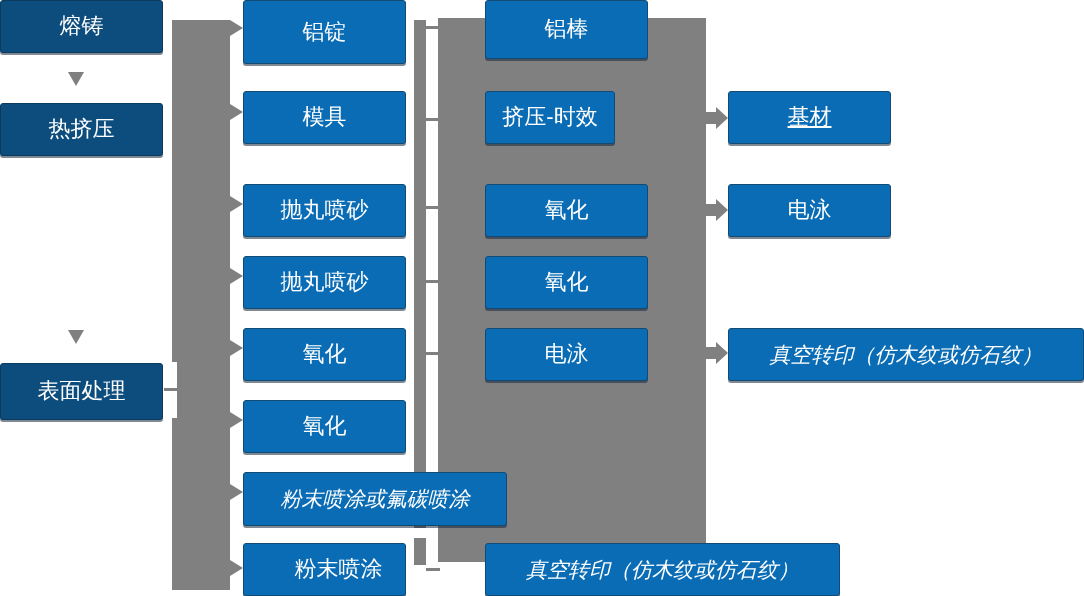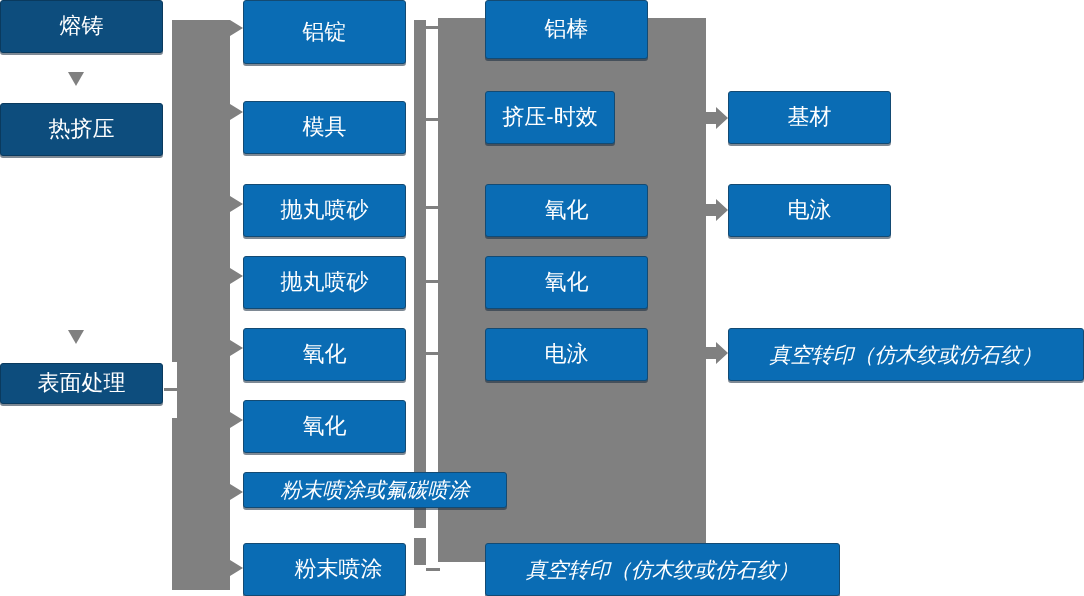--- a/index.html
+++ b/index.html
@@ -116,49 +116,49 @@
   </svg>
 
   <div class="node dark" style="left:0px; top:0px; width:163px; height:53px;">
     <span class="lbl fs-22">熔铸</span>
   </div>
 
   <div class="node dark" style="left:0px; top:91px; width:163px; height:53px;margin-top:12px;">
     <span class="lbl fs-22">热挤压</span>
   </div>
 
-  <div class="node dark" style="left:0px; top:363px; width:163px; height:41px;">
+  <div class="node dark" style="left:0px; top:363px; width:163px; height:57px;">
     <span class="lbl fs-22">表面处理</span>
   </div>
 
   <div class="node bright" style="left:243px; top:0px; width:163px; height:64px;">
     <span class="lbl fs-22">铝锭</span>
   </div>
 
-  <div class="node bright" style="left:243px; top:101px; width:163px; height:53px;text-align:center;">
+  <div class="node bright" style="left:243px; top:91px; width:163px; height:53px;text-align:center;">
     <span class="lbl fs-22">模具</span>
   </div>
 
   <div class="node bright" style="left:243px; top:184px; width:163px; height:53px;">
     <span class="lbl fs-22">抛丸喷砂</span>
   </div>
 
   <div class="node bright" style="left:243px; top:256px; width:163px; height:53px;">
     <span class="lbl fs-22">抛丸喷砂</span>
   </div>
 
   <div class="node bright" style="left:243px; top:328px; width:163px; height:53px;">
     <span class="lbl fs-22">氧化</span>
   </div>
 
   <div class="node bright" style="left:243px; top:400px; width:163px; height:53px;">
     <span class="lbl fs-22">氧化</span>
   </div>
 
-  <div class="node bright" style="left:243px; top:472px; width:264px; height:36px;">
+  <div class="node bright" style="left:243px; top:472px; width:264px; height:54px;">
     <span class="lbl fs-21">粉末喷涂或氟碳喷涂</span>
   </div>
 
   <div class="node bright" style="left:243px; top:543px; width:163px; height:53px;padding-left:28px;">
     <span class="lbl fs-22">粉末喷涂</span>
   </div>
 
   <div class="node bright" style="left:485px; top:0px; width:163px; height:59px;">
     <span class="lbl fs-22">铝棒</span>
   </div>
@@ -176,21 +176,21 @@
   </div>
 
   <div class="node bright" style="left:485px; top:328px; width:163px; height:53px;">
     <span class="lbl fs-22">电泳</span>
   </div>
 
   <div class="node bright" style="left:485px; top:543px; width:355px; height:53px;">
     <span class="lbl fs-21">真空转印（仿木纹或仿石纹）</span>
   </div>
 
-  <div class="node bright" style="left:728px; top:91px; width:163px; height:53px;">
+  <div class="node bright" style="left:728px; top:91px; width:163px; height:53px;text-decoration:underline;">
     <span class="lbl fs-22">基材</span>
   </div>
 
   <div class="node bright" style="left:728px; top:184px; width:163px; height:53px;">
     <span class="lbl fs-22">电泳</span>
   </div>
 
   <div class="node bright" style="left:728px; top:328px; width:356px; height:53px;">
     <span class="lbl fs-21">真空转印（仿木纹或仿石纹）</span>
   </div>

